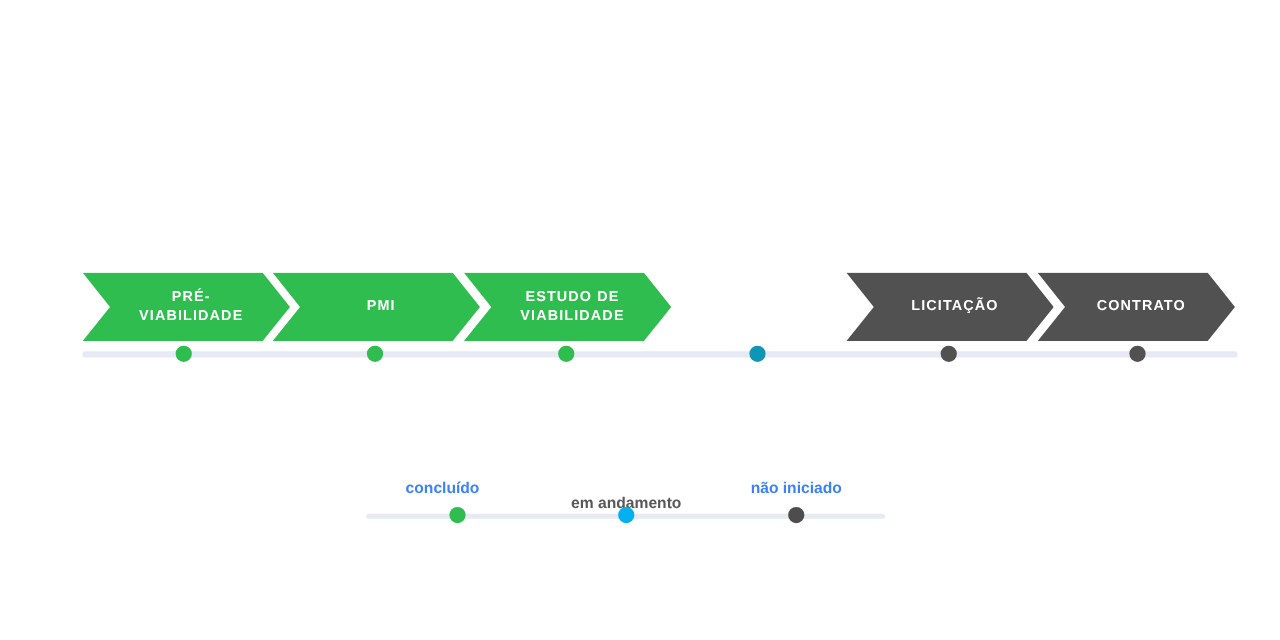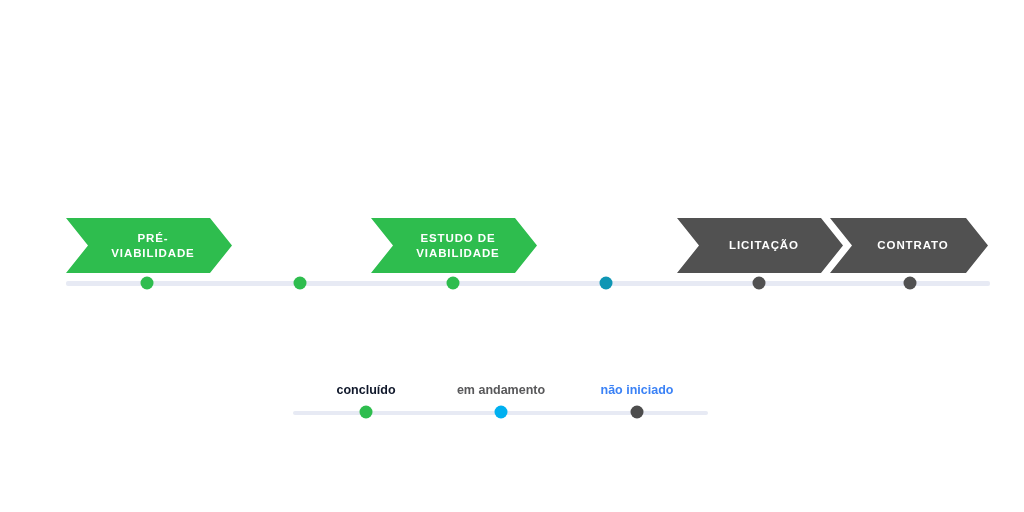--- a/index.html
+++ b/index.html
@@ -120,20 +120,23 @@
 
 <div id="process-timeline">
 
   <div class="chevron-row">
 
     <div class="chevron" style="left: 0px; width: 166px; background: rgb(46, 189, 78);">
       <span class="chev-label" style="color: rgb(255, 255, 255);">PRÉ-
 VIABILIDADE</span>
     </div>
 
+    <div class="chevron" style="left: 152px; width: 166px; background: rgb(46, 189, 78);">
+      <span class="chev-label" style="color: rgb(255, 255, 255);">PMI</span>
+    </div>
 
     <div class="chevron" style="left: 305px; width: 166px; background: rgb(46, 189, 78);">
       <span class="chev-label" style="color: rgb(255, 255, 255); text-align: center;">ESTUDO DE
 VIABILIDADE</span>
     </div>
 
 
     <div class="chevron" style="left: 611px; width: 166px; background: rgb(81, 81, 81);">
       <span class="chev-label" style="color: rgb(255, 255, 255);">LICITAÇÃO</span>
     </div>
@@ -152,21 +155,21 @@
   <div class="node-dot" style="left: 606px; background: rgb(15, 150, 180);"></div>
   <div class="node-dot" style="left: 759px; background: rgb(81, 81, 81);"></div>
   <div class="node-dot" style="left: 910px; background: rgb(81, 81, 81);"></div>
 
 </div>
 
 <div id="legend">
 
   <div class="track" id="legend-track" style="background: rgb(231, 234, 244);"></div>
 
-  <span class="legend-label" style="left: 366px; color: #0f172a;">concluído</span>
-  <span class="legend-label" style="left: 501px; color: rgb(88, 88, 90);">em andamento</span>
+  <span class="legend-label" style="left: 354px; color: #3b82f6;">concluído</span>
+  <span class="legend-label" style="left: 501px; color: rgb(88, 88, 90); margin-top: 12px;">em andamento</span>
   <span class="legend-label" style="left: 637px; color: #3b82f6;">não iniciado</span>
 
   <div class="legend-dot" style="left: 366px; background: rgb(46, 189, 78);"></div>
   <div class="legend-dot" style="left: 501px; background: rgb(0, 176, 240);"></div>
   <div class="legend-dot" style="left: 637px; background: rgb(77, 77, 77);"></div>
 
 </div>
 
 </body></html>

